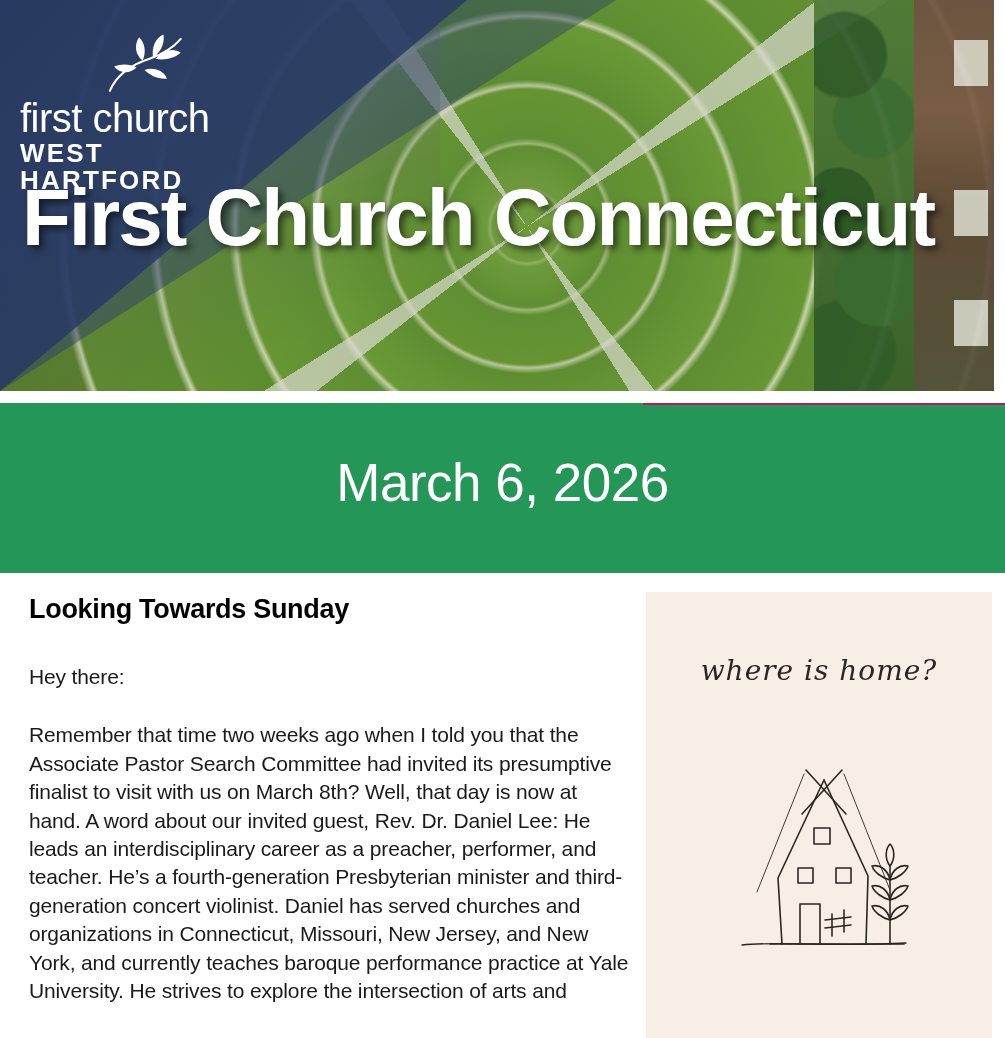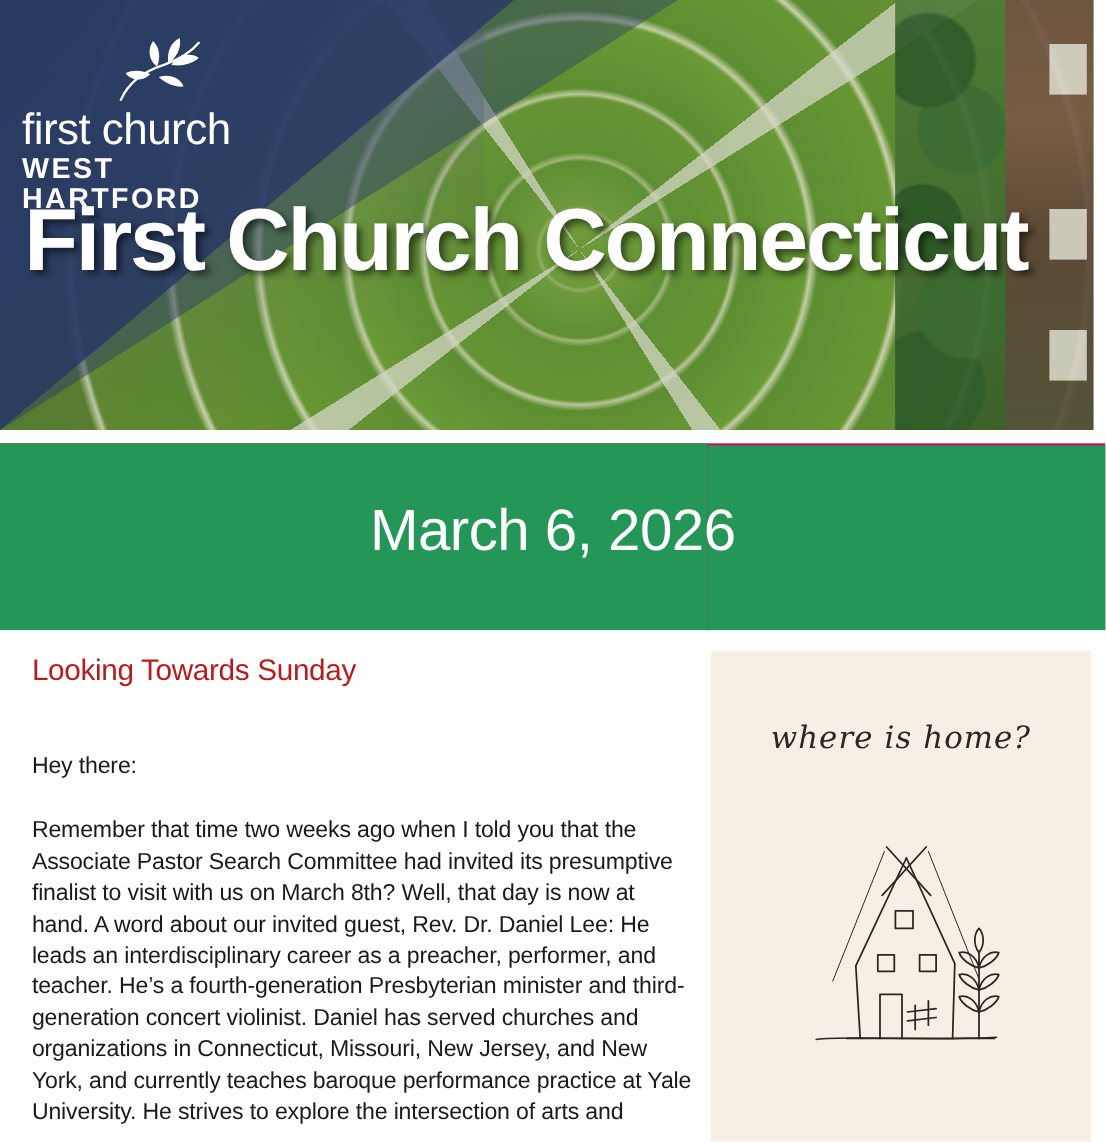--- a/index.html
+++ b/index.html
@@ -132,28 +132,28 @@
     width:1005px;
     height:465px;
     background:#ffffff;
     padding-top:21px;
     overflow:hidden;
   }
   .col-text {
     position:absolute; left:29px; top:596px; width:600px;
   }
   .section-heading {
-    font-size:27px; font-weight:400; color:#b91c1c;
+    font-size:27px; font-weight:700; color:#000000;
     line-height:1.15; letter-spacing:-0.3px;
   }
   .body-p {
     font-size:21px; line-height:28.4px; color:#1a1a1a;
     letter-spacing:-0.15px;
   }
-  .p-greeting { margin-top:58px; }
+  .p-greeting { margin-top:38px; }
   .p-main { margin-top:30px; }
 
   
   .col-art {
     position:absolute; left:646px; top:594px; width:346px; height:557px;
     background:#f7efe5; overflow:hidden;
   }
   .art-script {
     position:absolute; left:0; right:0; top:62px; text-align:center;
     font-family:"DejaVu Serif", serif;

